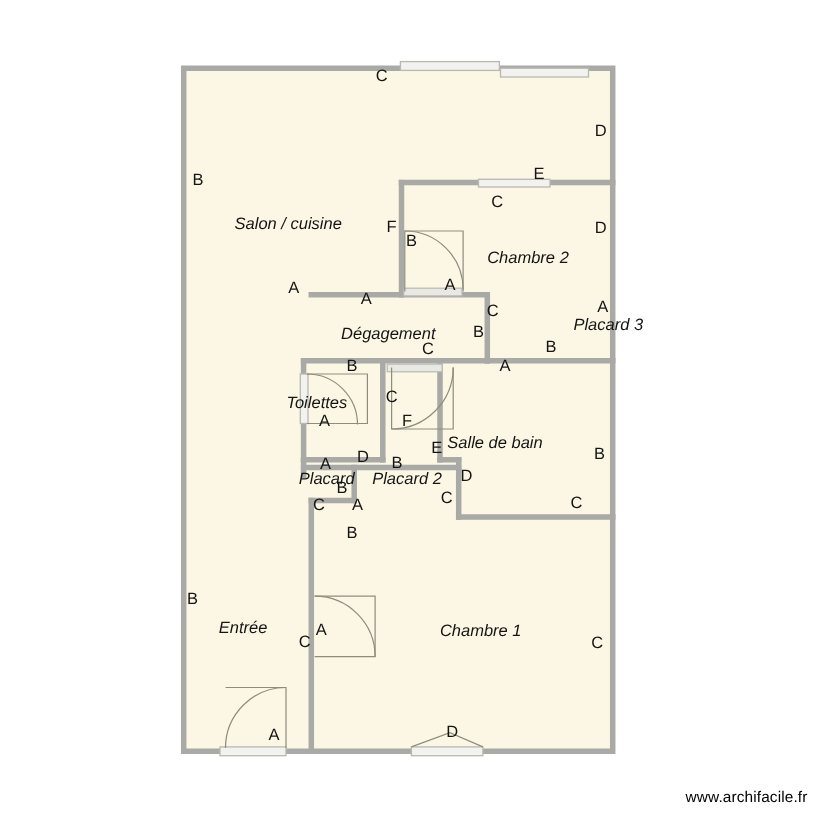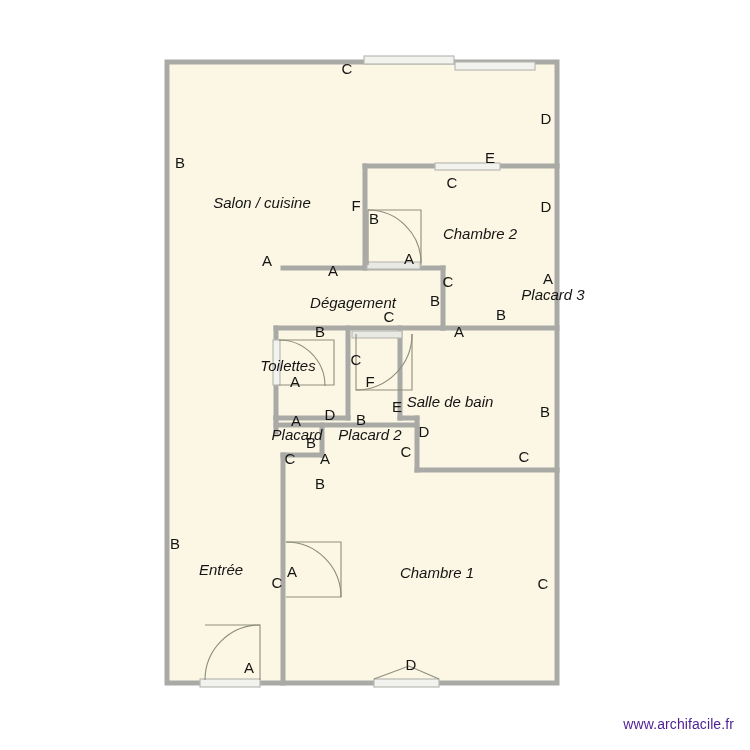--- a/index.html
+++ b/index.html
@@ -26,21 +26,21 @@
     position: absolute;
     left: 0;
     top: 0;
   }
   .footer-credit {
     position: absolute;
     right: 16px;
     bottom: 18px;
     font-family: "Liberation Sans", sans-serif;
     font-size: 14px;
-    color: #4c1d95;
+    color: #000000;
     letter-spacing: 0.1px;
     white-space: nowrap;
   }
   text.room-label {
     font-family: "Liberation Sans", sans-serif;
     font-style: italic;
     font-size: 15px;
     fill: #141414;
   }
   text.seg-label {

